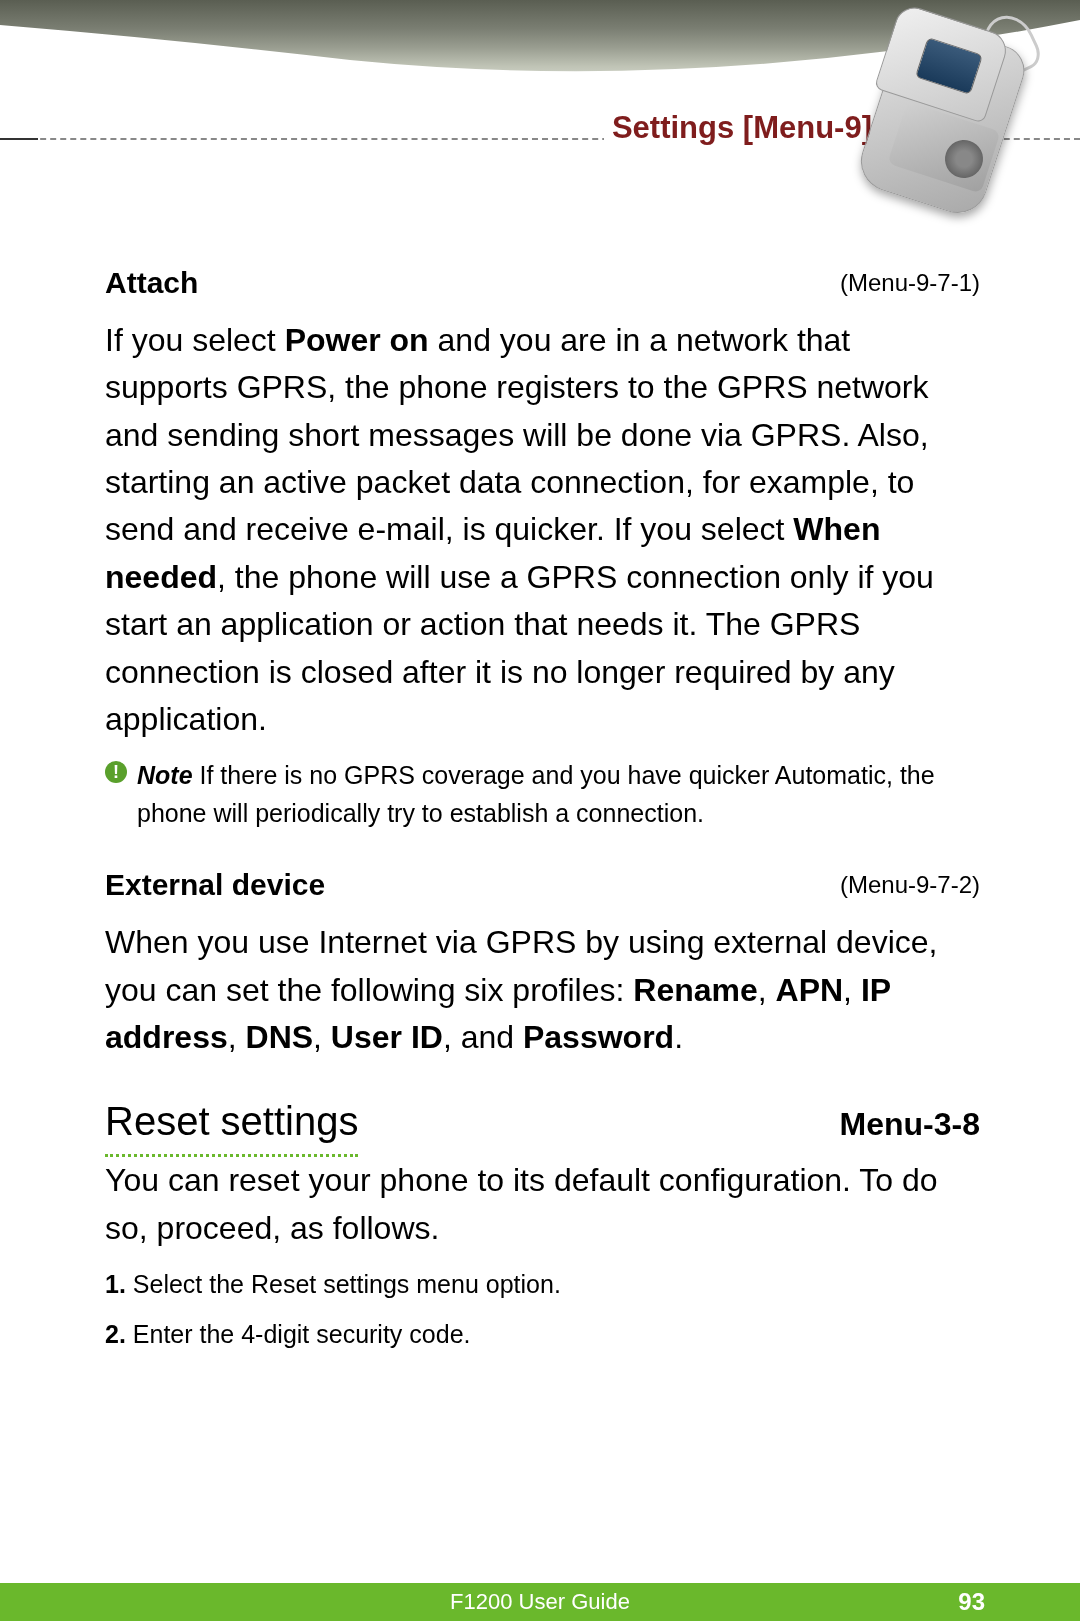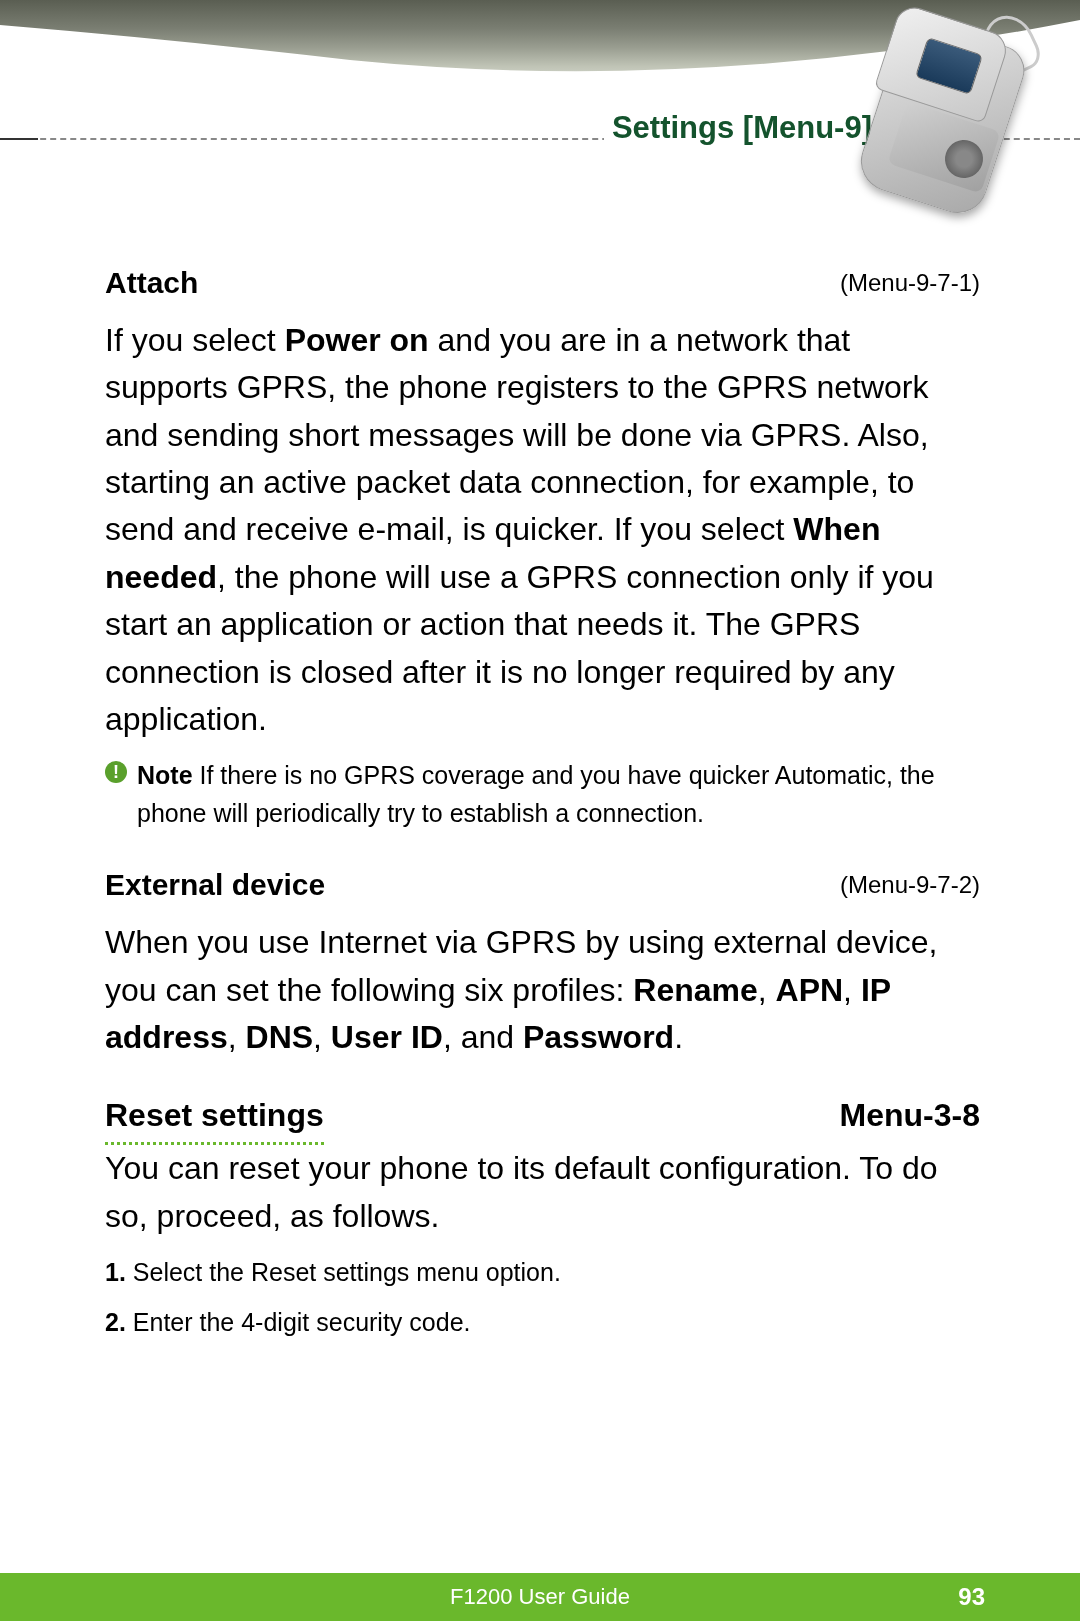--- a/index.html
+++ b/index.html
@@ -44,21 +44,21 @@
       width: 38px;
       height: 2px;
       background: #333;
     }
     .header-title {
       position: absolute;
       top: 110px;
       right: 200px;
       font-size: 31px;
       font-weight: bold;
-      color: #14532d;
+      color: #7f1d1d;
       background: #fff;
       padding: 0 8px;
     }
     .phone-illustration {
       position: absolute;
       top: 20px;
       right: 40px;
       width: 195px;
       height: 200px;
       z-index: 5;
@@ -174,31 +174,32 @@
       font-weight: bold;
       font-size: 18px;
       flex-shrink: 0;
       margin-top: 4px;
     }
     .note-content {
       flex: 1;
     }
     .note-label {
       font-weight: bold;
+      font-style: italic;
     }
     .major-section-header {
       display: flex;
       justify-content: space-between;
       align-items: baseline;
       margin-bottom: 4px;
       margin-top: 28px;
     }
     .major-title {
-      font-size: 32px;
-      font-weight: bold;
+      font-size: 40px;
+      font-weight: normal;
       position: relative;
       display: inline-block;
       padding-bottom: 2px;
     }
     .major-title::after {
       content: '';
       position: absolute;
       bottom: -4px;
       left: 0;
       width: 100%;
@@ -213,21 +214,21 @@
       font-size: 25px;
     }
     .list-num {
       font-weight: bold;
     }
     .footer {
       position: absolute;
       bottom: 0;
       left: 0;
       width: 100%;
-      height: 48px;
+      height: 38px;
       background: #6ab82c;
       color: #fff;
       display: flex;
       align-items: center;
       justify-content: center;
       font-size: 22px;
     }
     .footer-text {
       text-align: center;
     }

